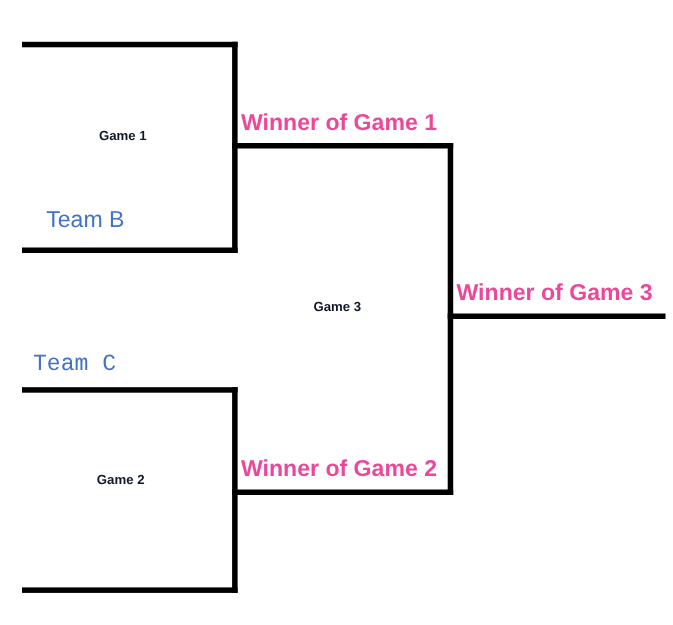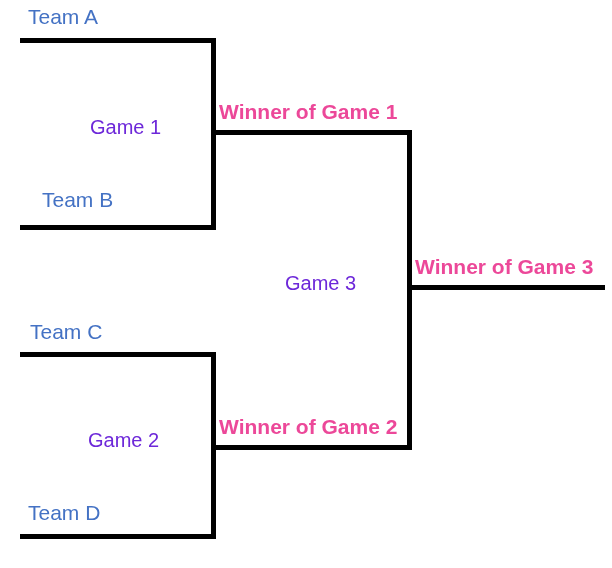--- a/index.html
+++ b/index.html
@@ -31,23 +31,23 @@
     color: #4472c4;
     font-size: 21px;
     font-weight: 400;
   }
   .winner-label {
     color: #ec4899;
     font-size: 21px;
     font-weight: 700;
   }
   .game-label {
-    color: #6d28d9;
-    font-size: 20px;
-    font-weight: normal;
+    color: #0f172a;
+    font-size: 12px;
+    font-weight: bold;
   }
 
   
   #g1-top      { left: 20px;  top: 38px;  width: 196px; height: 5px; }
   #g1-right    { left: 211px; top: 38px;  width: 5px;   height: 192px; }
   #g1-bottom   { left: 20px;  top: 225px; width: 196px; height: 5px; }
 
   
   #g2-top      { left: 20px;  top: 352px; width: 196px; height: 5px; }
   #g2-right    { left: 211px; top: 352px; width: 5px;   height: 187px; }
@@ -57,21 +57,21 @@
   #g3-top      { left: 211px; top: 130px; width: 201px; height: 5px; }
   #g3-bottom   { left: 211px; top: 445px; width: 201px; height: 5px; }
   #g3-right    { left: 407px; top: 130px; width: 5px;   height: 320px; }
 
   
   #final-out   { left: 407px; top: 285px; width: 198px; height: 5px; }
 
   
   #lbl-team-a       { left: 28px;  top: 6px;   }
   #lbl-team-b       { left: 42px;  top: 189px; }
-  #lbl-team-c       { left: 30px;  top: 321px; }
+  #lbl-team-c       { left: 30px;  top: 321px; font-family: Liberation Mono, monospace; }
   #lbl-team-d       { left: 28px;  top: 502px; }
   #lbl-game-1       { left: 90px;  top: 117px; }
   #lbl-game-2       { left: 88px;  top: 430px; }
   #lbl-game-3       { left: 285px; top: 273px; }
   #lbl-winner-1     { left: 219px; top: 101px; }
   #lbl-winner-2     { left: 219px; top: 416px; }
   #lbl-winner-3     { left: 415px; top: 256px; text-align: center; }
 </style>
 </head>
 <body>
@@ -85,27 +85,25 @@
   <div class="line" id="g2-top"></div>
   <div class="line" id="g2-right"></div>
   <div class="line" id="g2-bottom"></div>
 
   <div class="line" id="g3-top"></div>
   <div class="line" id="g3-right"></div>
   <div class="line" id="g3-bottom"></div>
 
   <div class="line" id="final-out"></div>
 
-  <div class="label team-label" id="lbl-team-a">Team A</div>
 
   <div class="label team-label" id="lbl-team-b">Team B</div>
 
   <div class="label team-label" id="lbl-team-c">Team C</div>
 
-  <div class="label team-label" id="lbl-team-d">Team D</div>
 
   <div class="label game-label" id="lbl-game-1">Game 1</div>
 
   <div class="label game-label" id="lbl-game-2">Game 2</div>
 
   <div class="label game-label" id="lbl-game-3">Game 3</div>
 
   <div class="label winner-label" id="lbl-winner-1">Winner of Game 1</div>
 
   <div class="label winner-label" id="lbl-winner-2">Winner of Game 2</div>

